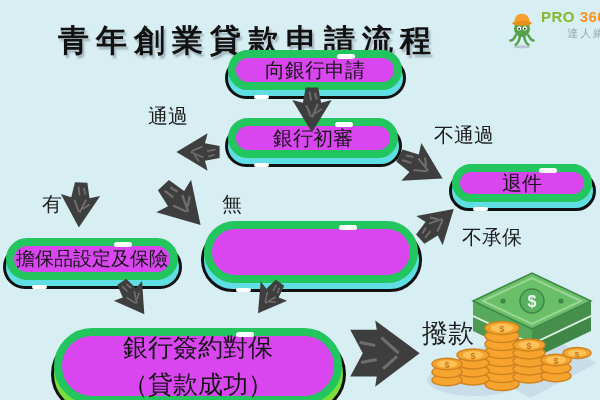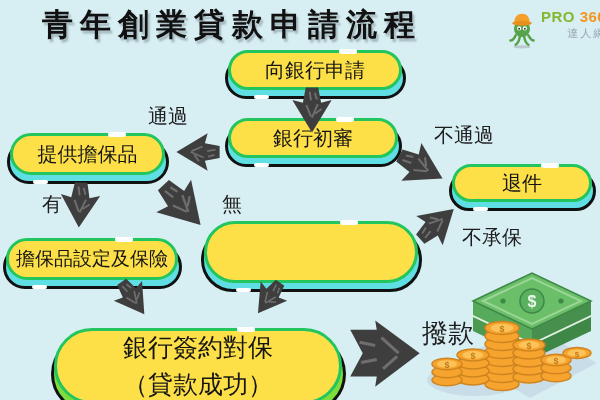--- a/index.html
+++ b/index.html
@@ -2,41 +2,41 @@
 <html style="--background: #d7eef3; --accent_cyan: #5fdfe3; --accent_green: #7ddd3b; --arrow: #3e3e3e; --ink: #141414; --logo_green: #85b832; --logo_orange: #f7941d; --logo_gray: #9aa7b0; --coin_orange: #f6a42d; --bill_green: #6abf68;"><head>
 <meta charset="utf-8">
 <style>
   html,body{margin:0;padding:0;}
   .canvas{
     position:relative;width:600px;height:400px;overflow:hidden;
     background:var(--background,#d7eef3);
     font-family:"Liberation Sans",sans-serif;color:var(--ink,#141414);
   }
   .title{
-    position:absolute;left:42px;top:4px;margin:0;
+    position:absolute;left:42px;top:4px;margin:16px;
     font-size:31px;font-weight:800;letter-spacing:7px;color:#111;
     text-shadow:2px 3px 2px rgba(100,115,125,.45);white-space:nowrap;
   }
   
   .logo{position:absolute;left:506px;top:9px;display:flex;align-items:flex-start;}
   .logo-text{margin-left:3px;line-height:1;}
   .logo-line1{font-size:15px;font-weight:800;letter-spacing:.5px;white-space:nowrap;}
   .logo-pro{color:var(--logo_green,#85b832);}
   .logo-360{color:var(--logo_orange,#f7941d);}
   .logo-sub{display:block;text-align:right;font-size:11px;letter-spacing:2px;
     color:var(--logo_gray,#9aa7b0);margin-top:4px;}
   
   .node{position:absolute;}
   .node .shadow{
     position:absolute;left:-3px;right:-4px;top:7px;bottom:-9px;
     background:var(--accent_cyan,#5fdfe3);border:3px solid #111;border-radius:999px;
   }
   .node.green .shadow{background:var(--accent_green,#7ddd3b);}
   .node .face{
-    position:absolute;inset:0;background:#fde047;border:3px solid #22c55e;border-radius:999px;
+    position:absolute;inset:0;background:#d946ef;border:8px solid #22c55e;border-radius:999px;
     display:flex;flex-direction:column;align-items:center;justify-content:center;
     font-size:20px;font-weight:500;line-height:26px;text-align:center;white-space:nowrap;
   }
   .face::after{content:"";position:absolute;top:-4px;left:64%;width:18px;height:5px;
     background:#fff;border-radius:3px;}
   .shadow::after{content:"";position:absolute;bottom:-3px;left:15%;width:15px;height:4px;
     background:#fff;border-radius:2px;}
   .node.big .face{font-size:25px;line-height:37px;font-weight:500;}
   
   .lbl{position:absolute;font-size:20px;font-weight:500;color:#1d1d1d;white-space:nowrap;}
@@ -90,26 +90,20 @@
       </div>
   </div>
 
   <div class="node" style="left:228px;top:118px;width:170px;height:40px">
     <div class="shadow"></div>
     <div class="face">
         <span>銀行初審</span>
       </div>
   </div>
 
-  <div class="node" style="left:10px;top:133px;width:155px;height:42px">
-    <div class="shadow"></div>
-    <div class="face">
-        <span>提供擔保品</span>
-      </div>
-  </div>
 
   <div class="node" style="left:452px;top:164px;width:140px;height:38px">
     <div class="shadow"></div>
     <div class="face">
         <span>退件</span>
       </div>
   </div>
 
   <div class="node" style="left:6px;top:238px;width:172px;height:42px">
     <div class="shadow"></div>

